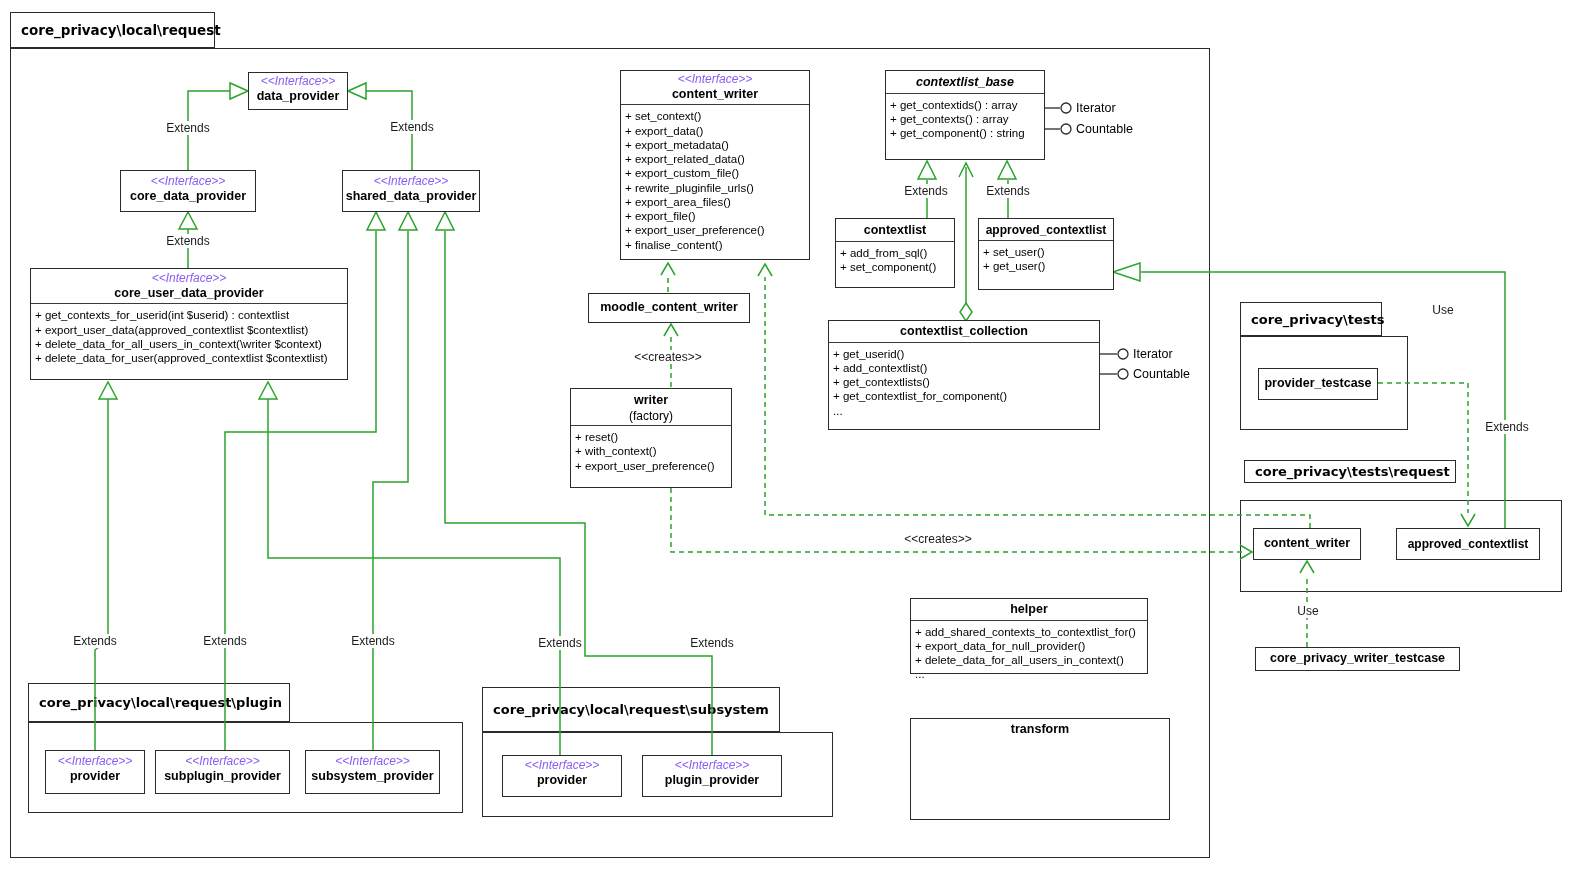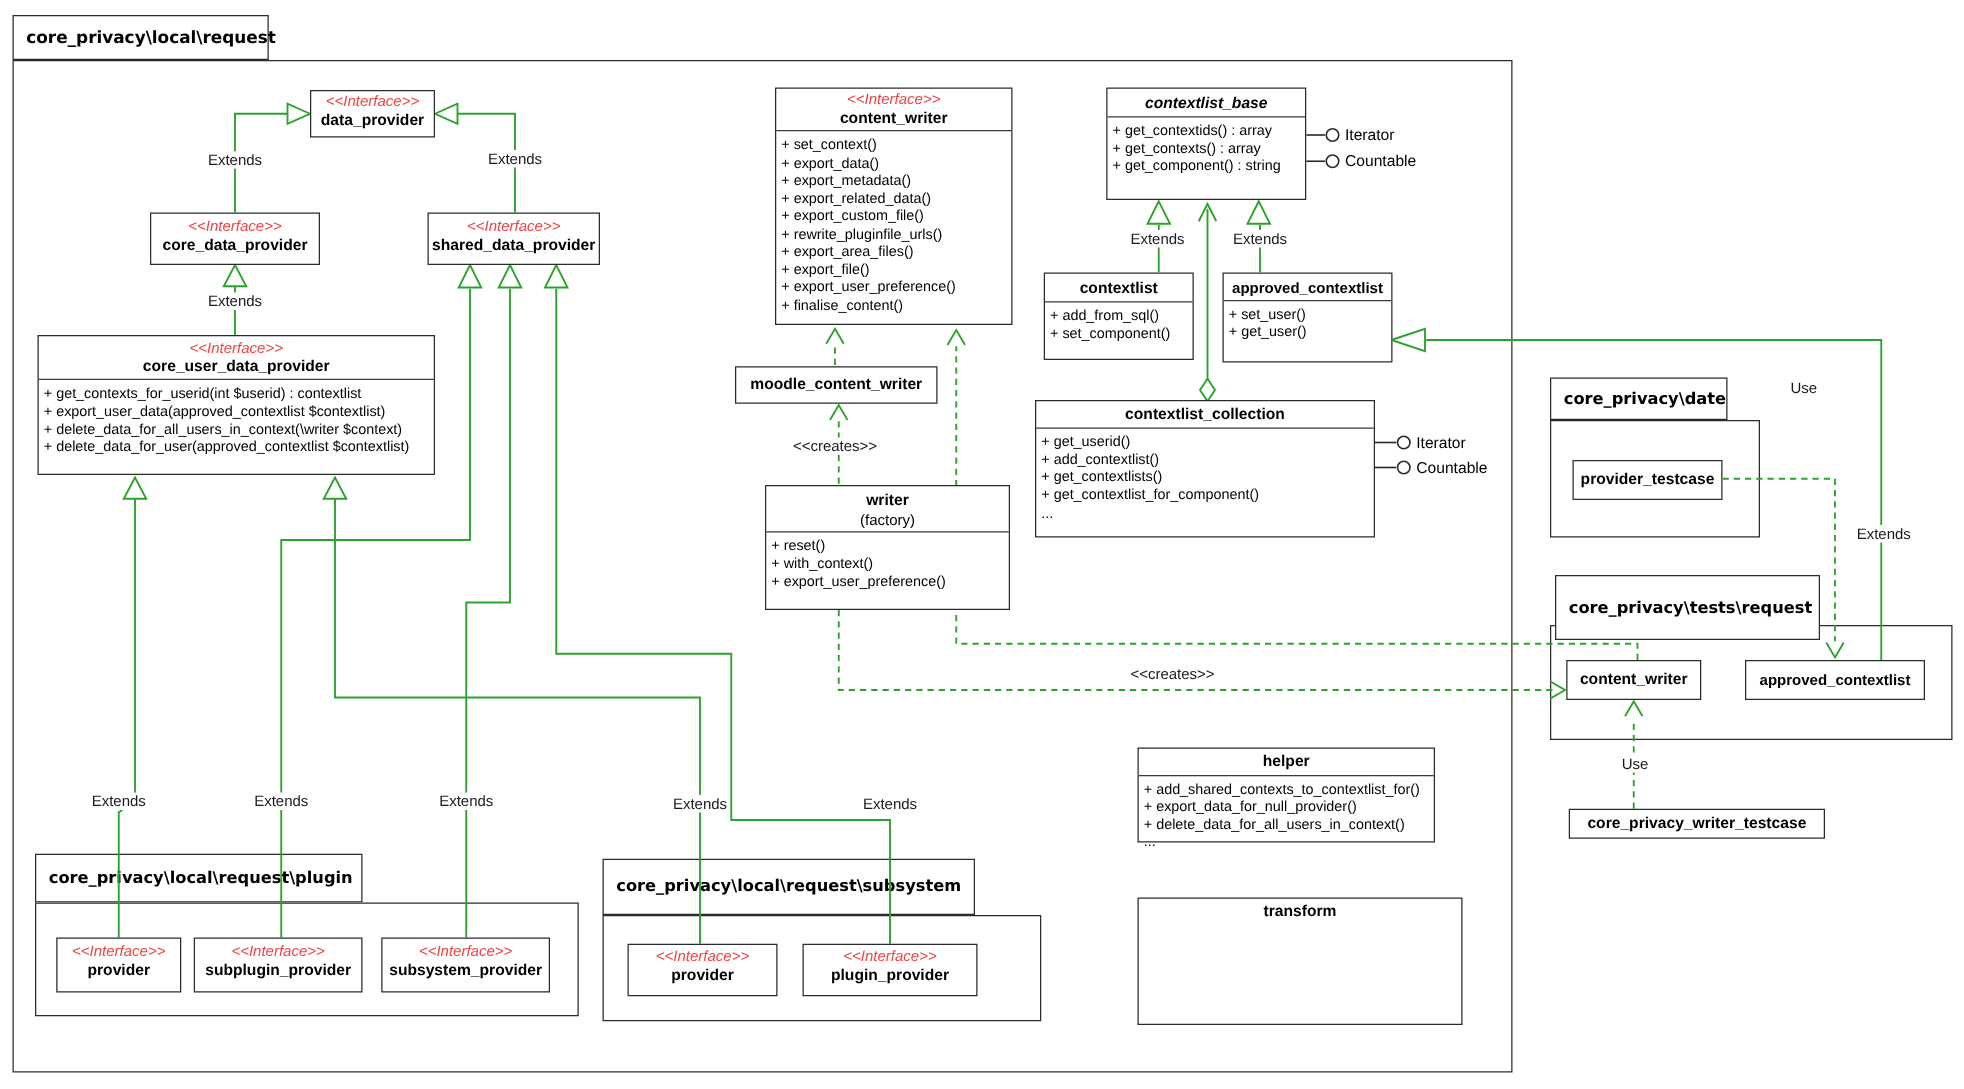--- a/index.html
+++ b/index.html
@@ -5,21 +5,21 @@
   html,body{margin:0;padding:0;background:#fff;}
   #stage{position:relative;width:1571px;height:871px;background:#fff;overflow:hidden;
          font-family:"Liberation Sans",sans-serif;}
   svg.edges{position:absolute;left:0;top:0;z-index:2;}
   .pkg-tab{position:absolute;background:#fff;border:1.6px solid #2b2b2b;box-sizing:border-box;
            display:flex;align-items:center;padding:0 10px;z-index:1;
            font-family:"DejaVu Sans",sans-serif;font-weight:bold;font-size:13px;color:#000;white-space:nowrap;}
   .pkg-body{position:absolute;border:1.6px solid #2b2b2b;box-sizing:border-box;z-index:0;background:transparent;}
   .box{position:absolute;background:#fff;border:1.4px solid #2b2b2b;box-sizing:border-box;z-index:3;}
   .hdr{text-align:center;padding:3px 2px 2px;}
-  .stereo{font-style:italic;font-size:12px;color:#ef4444;line-height:1.15;}
+  .stereo{font-style:italic;font-size:12px;color:#8b5cf6;line-height:1.15;}
   .cname{font-weight:bold;font-size:12.5px;color:#000;line-height:1.25;white-space:nowrap;}
   .cname.it{font-style:italic;}
   .sub{font-size:12px;text-align:center;line-height:1.2;}
   .mbody{border-top:1.2px solid #3a3a3a;padding:4px 4px 2px;}
   .mline{font-size:11.5px;line-height:1.24;white-space:nowrap;color:#000;}
   .namebox{display:flex;align-items:center;justify-content:center;}
   .elabel{position:absolute;transform:translate(-50%,-50%);background:#fff;padding:0 2px;
           font-size:12px;color:#1a1a1a;white-space:nowrap;z-index:4;}
   .lolli-text{font-size:12.5px;fill:#000;font-family:"Liberation Sans",sans-serif;}
 </style>
@@ -30,24 +30,24 @@
 
   <div class="pkg-tab" style="left:10px;top:12px;width:205px;height:36px;font-size:13.5px">core_privacy\local\request</div>
   <div class="pkg-body" style="left:10px;top:48px;width:1200px;height:810px"></div>
 
   <div class="pkg-tab" style="left:28px;top:683px;width:262px;height:39px">core_privacy\local\request\plugin</div>
   <div class="pkg-body" style="left:28px;top:722px;width:435px;height:91px"></div>
 
   <div class="pkg-tab" style="left:482px;top:687px;width:298px;height:45px">core_privacy\local\request\subsystem</div>
   <div class="pkg-body" style="left:482px;top:732px;width:351px;height:85px"></div>
 
-  <div class="pkg-tab" style="left:1240px;top:302px;width:142px;height:34px">core_privacy\date</div>
+  <div class="pkg-tab" style="left:1240px;top:302px;width:142px;height:34px">core_privacy\tests</div>
   <div class="pkg-body" style="left:1240px;top:336px;width:168px;height:94px"></div>
 
-  <div class="pkg-tab" style="left:1244px;top:460px;width:212px;height:52px">core_privacy\tests\request</div>
+  <div class="pkg-tab" style="left:1244px;top:460px;width:212px;height:23px">core_privacy\tests\request</div>
   <div class="pkg-body" style="left:1240px;top:500px;width:322px;height:92px"></div>
 
   <svg class="edges" width="1571" height="871" viewBox="0 0 1571 871">
     <g stroke="#2ba32b" stroke-width="1.5" fill="none">
 
       <g>
         <path d="M188,170 V91 H230"></path>
           <polygon points="248,91 230,83 230,99" fill="#fff"></polygon>
       </g>
       <g>
@@ -200,21 +200,21 @@
         <div class="mline">+ export_file()</div>
         <div class="mline">+ export_user_preference()</div>
         <div class="mline">+ finalise_content()</div>
       </div>
   </div>
 
   <div class="box namebox" style="left:588px;top:293px;width:162px;height:30px">
     <div class="cname">moodle_content_writer</div>
   </div>
 
-  <div class="box" style="left:612px;top:388px;width:196px;height:100px">
+  <div class="box" style="left:570px;top:388px;width:162px;height:100px">
     <div class="hdr" style="padding-top:4px">
       <div class="cname">writer</div>
       <div class="sub">(factory)</div>
     </div>
     <div class="mbody">
         <div class="mline">+ reset()</div>
         <div class="mline">+ with_context()</div>
         <div class="mline">+ export_user_preference()</div>
       </div>
   </div>

